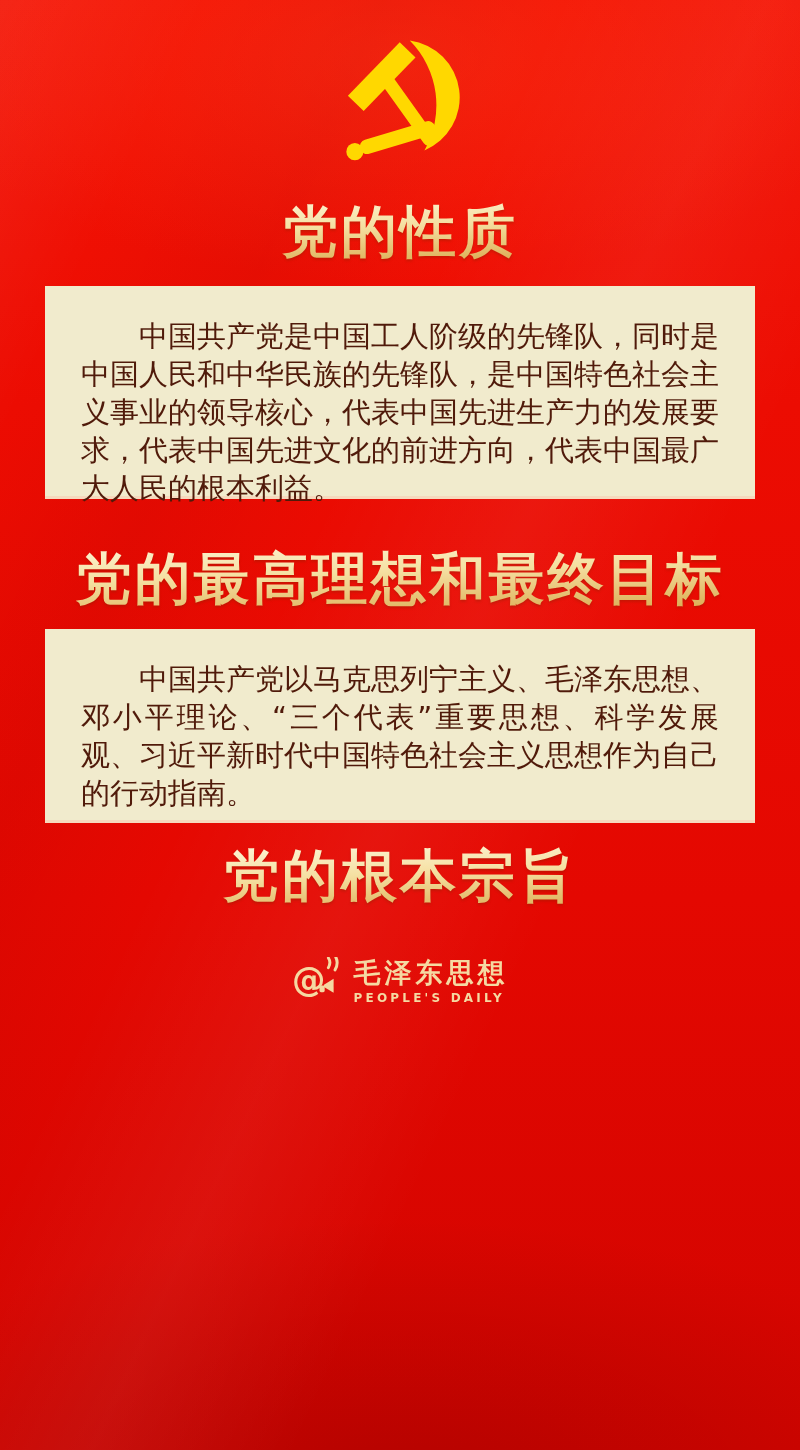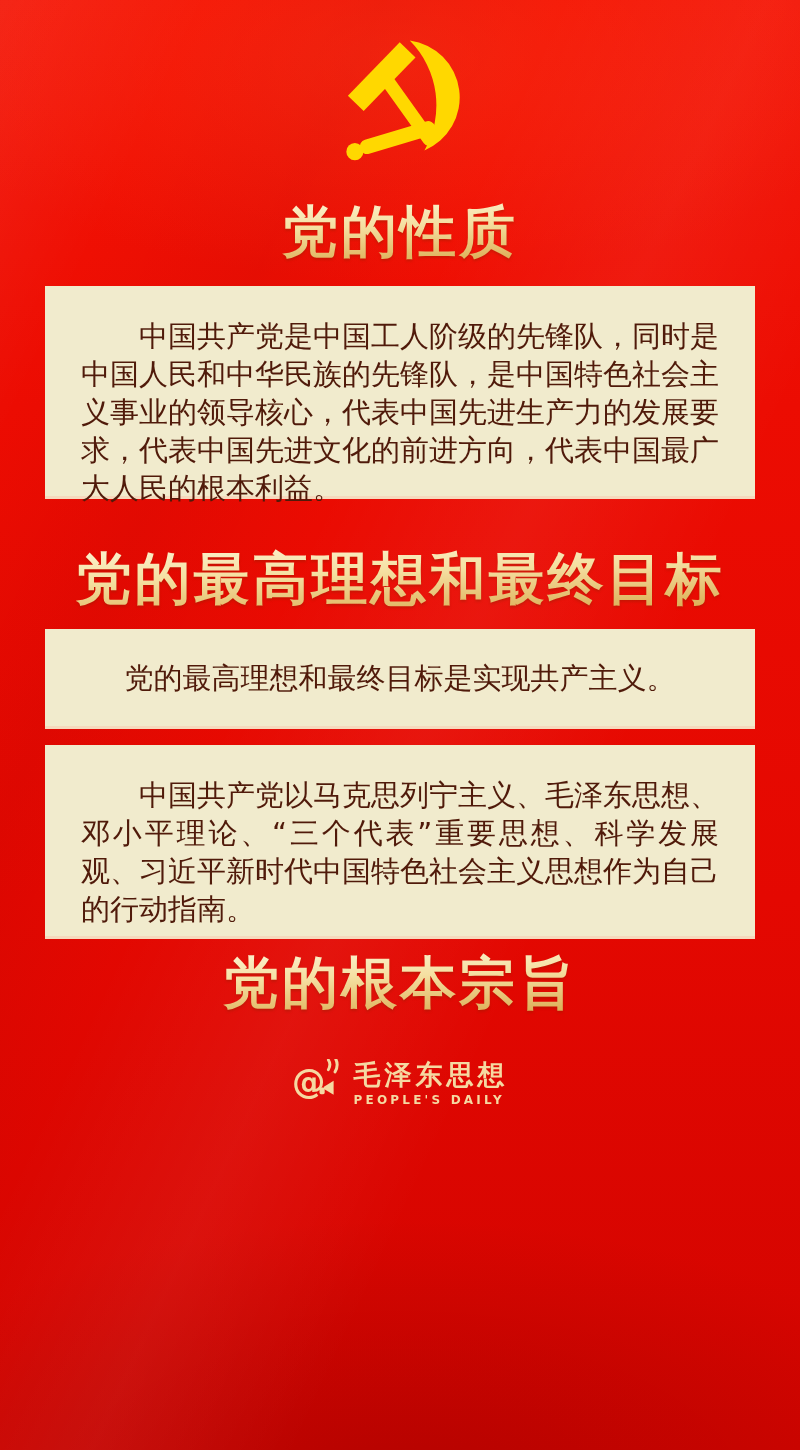--- a/index.html
+++ b/index.html
@@ -25,21 +25,21 @@
     letter-spacing:3px;
     white-space:nowrap;
     background:linear-gradient(178deg,#fdf4d6 0%, #f5e0a2 42%, #d9a74b 100%);
     -webkit-background-clip:text;background-clip:text;
     -webkit-text-fill-color:transparent;color:transparent;
     filter:drop-shadow(0 2px 1px rgba(120,40,0,.28));
   }
   .sec-title.t1{margin-top:30px;}
   .sec-title.t2{margin-top:44px;}
   .sec-title.t3{margin-top:26px;}
-  .sec-title.t4{margin-top:8px;}
+  .sec-title.t4{margin-top:22px;font-family:Liberation Mono, monospace;}
   .panel{
     width:710px;box-sizing:border-box;flex:none;
     background:#f1ebcd;
     border-bottom:3px solid #f6d9bd;
     color:#501a0a;
     font-size:29px;line-height:38px;
   }
   .panel.long{padding:31px 36px 0;text-align:justify;}
   .panel.long p{margin:0;text-indent:2em;}
   .panel.short{display:flex;align-items:center;justify-content:center;text-align:center;}
@@ -76,23 +76,20 @@
       </g>
     </svg>
   </div>
 
   <div class="sec-title t1">党的性质</div>
   <div class="panel long p1">
     <p>中国共产党是中国工人阶级的先锋队，同时是中国人民和中华民族的先锋队，是中国特色社会主义事业的领导核心，代表中国先进生产力的发展要求，代表中国先进文化的前进方向，代表中国最广大人民的根本利益。</p>
   </div>
 
   <div class="sec-title t2">党的最高理想和最终目标</div>
-  <div class="panel short p2">
-    <span>党的最高理想和最终目标是实现共产主义。</span>
-  </div>
 
   <div class="panel long p3">
     <p>中国共产党以马克思列宁主义、毛泽东思想、邓小平理论、“三个代表”重要思想、科学发展观、习近平新时代中国特色社会主义思想作为自己的行动指南。</p>
   </div>
 
   <div class="sec-title t4">党的根本宗旨</div>
 
   <div class="footer">
     <span>
       <svg viewBox="0 0 70 60" width="52" height="45" aria-hidden="true">

